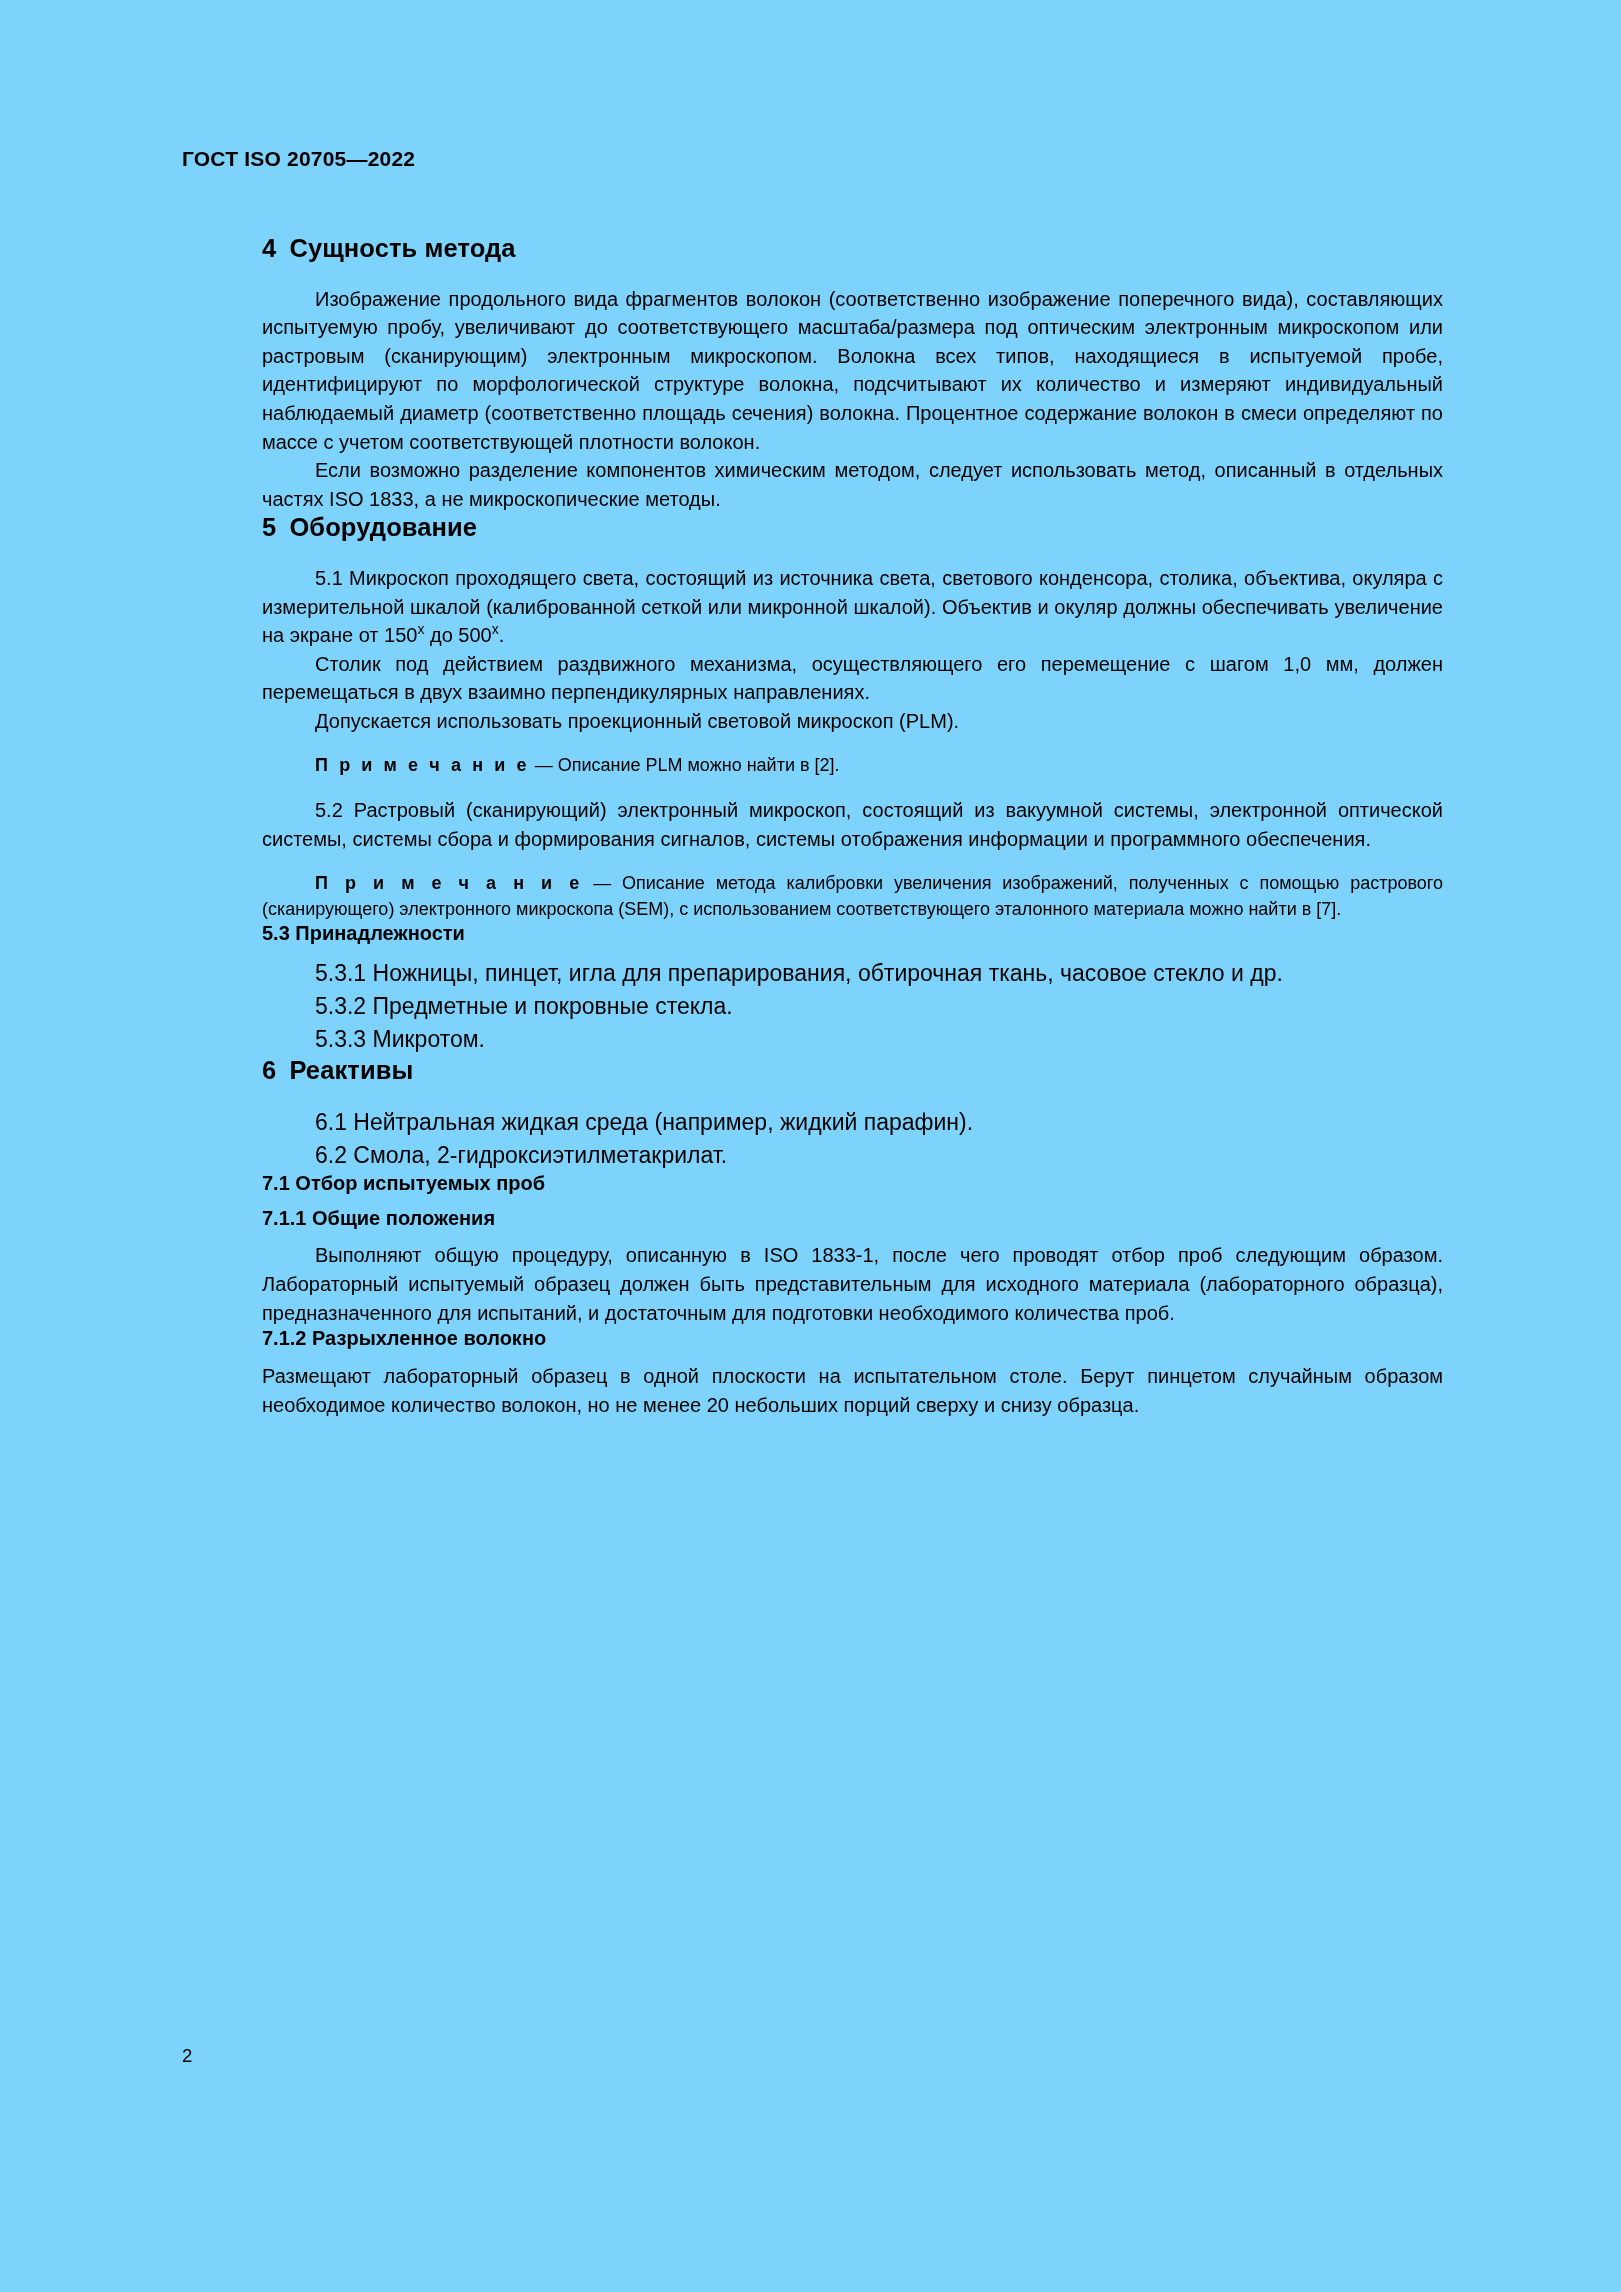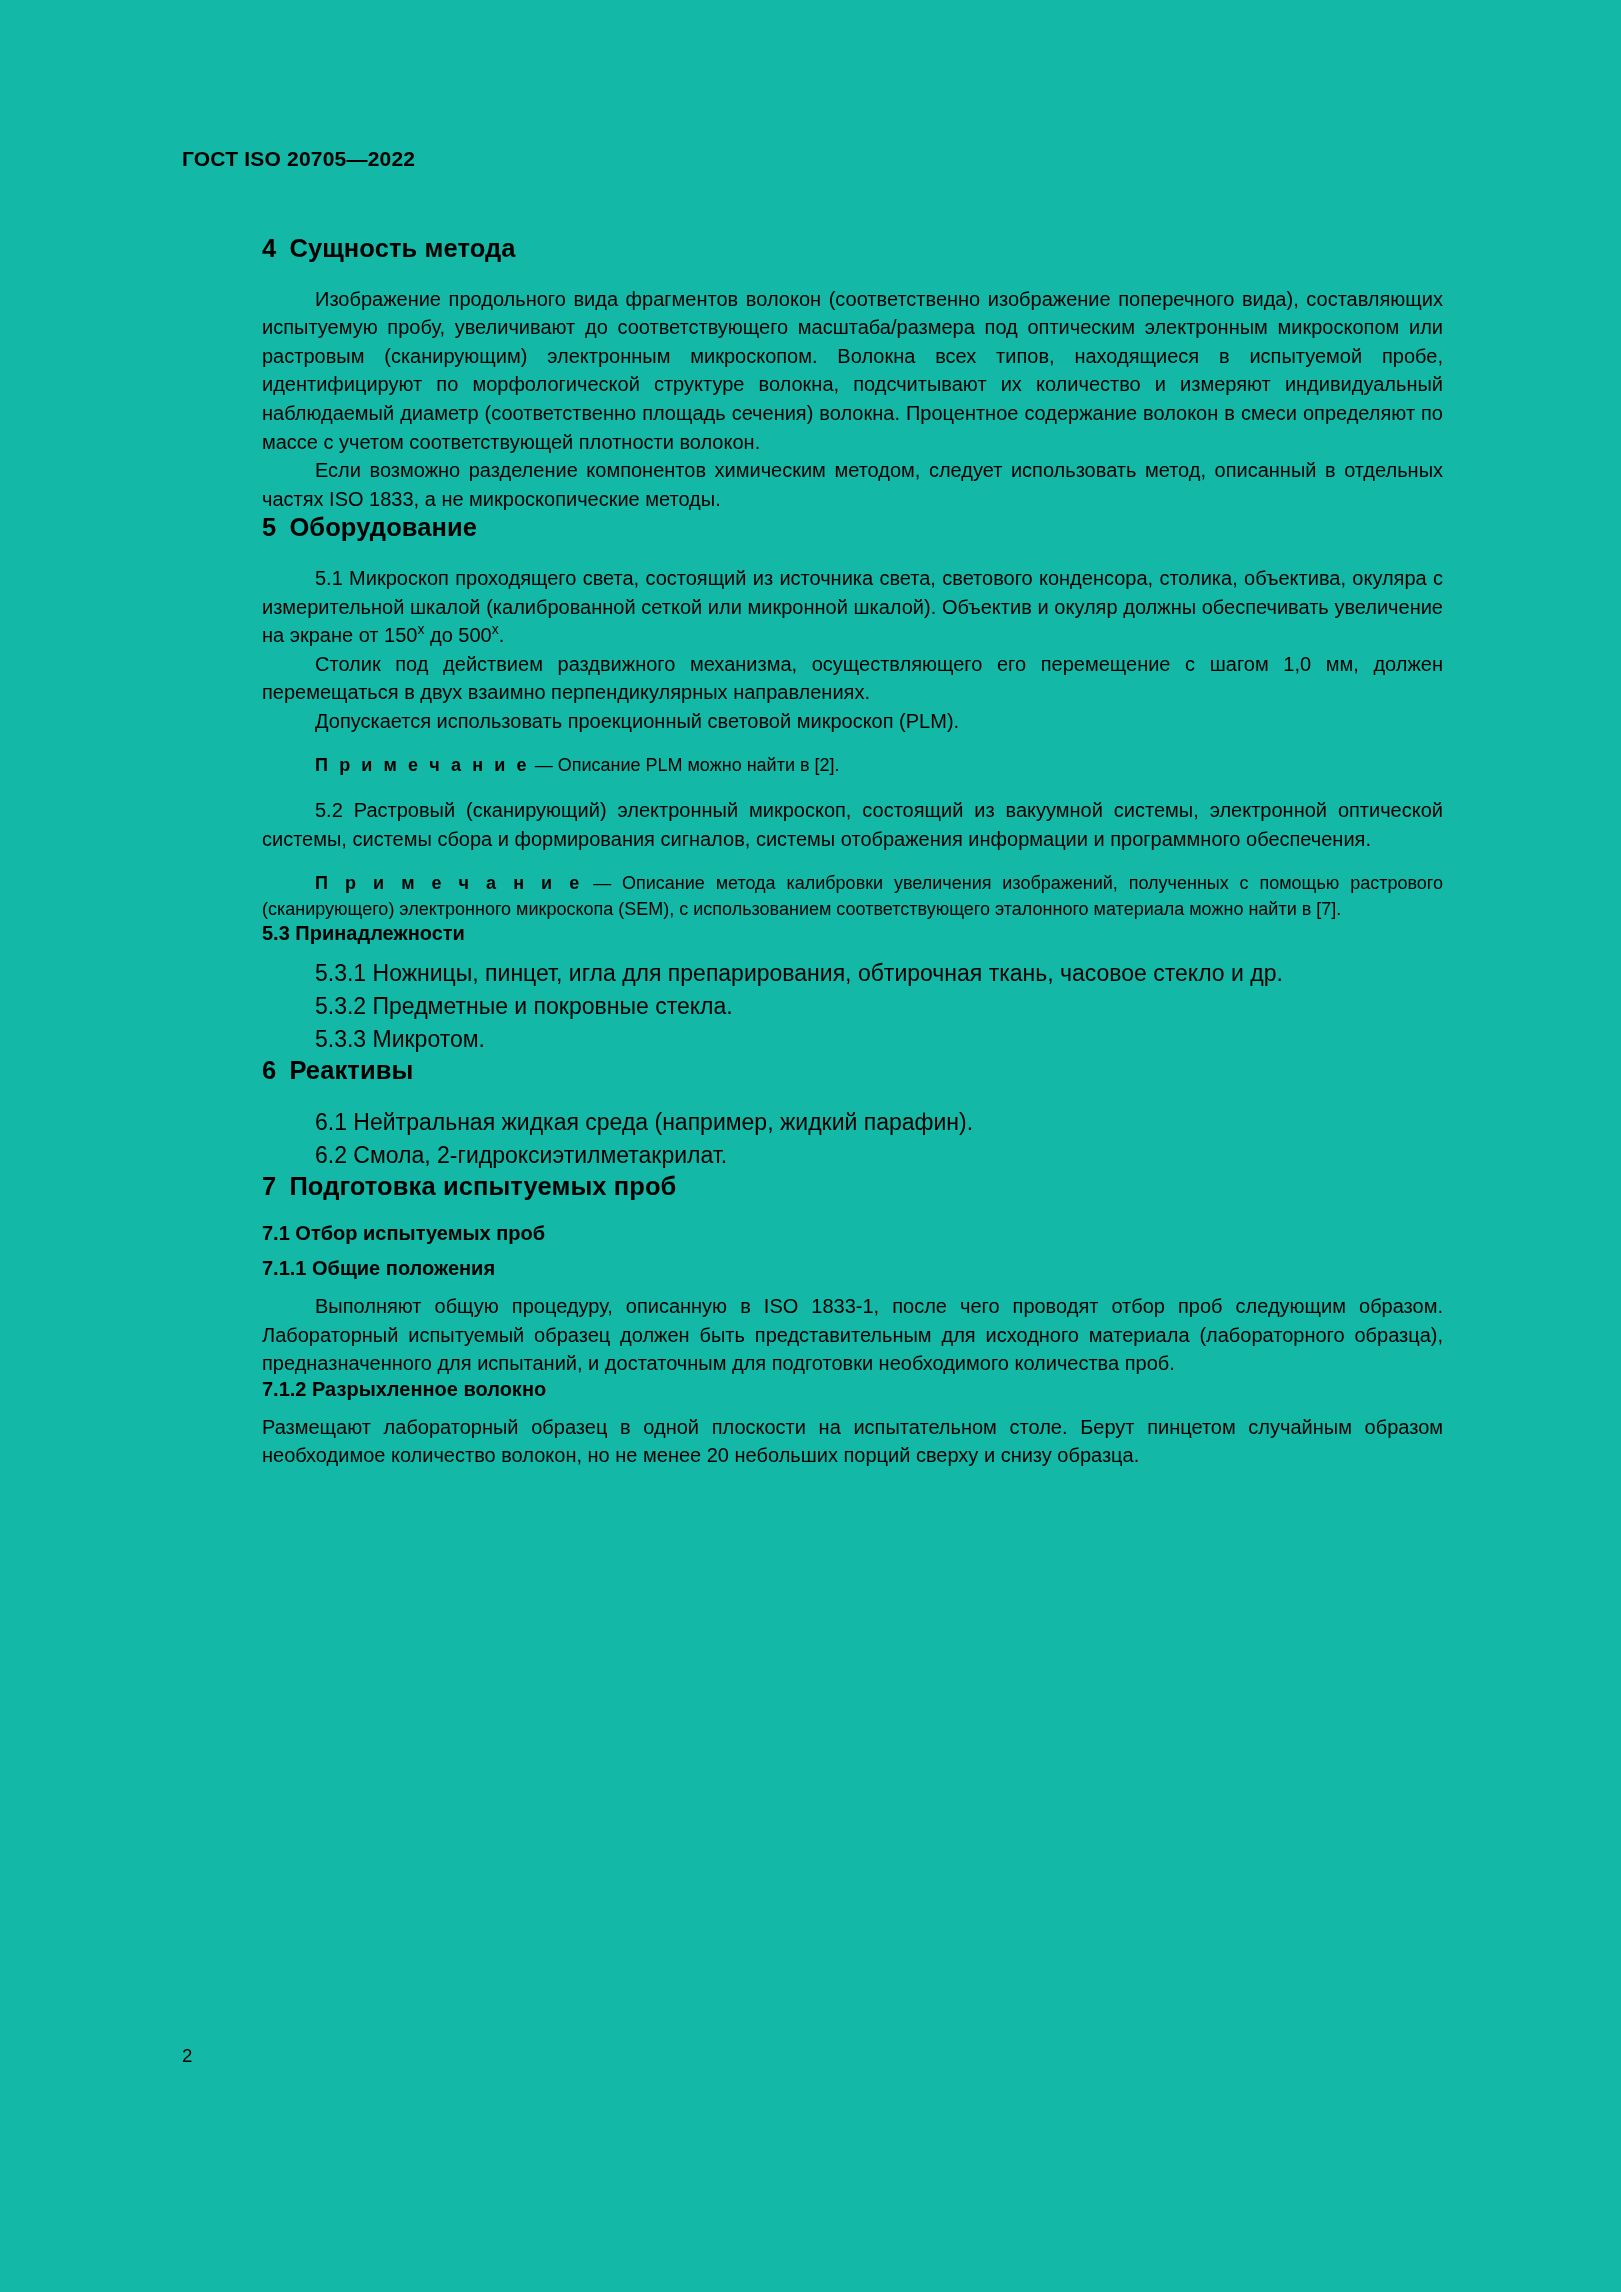--- a/index.html
+++ b/index.html
@@ -9,21 +9,21 @@
   }
   body {
     font-family: "Liberation Sans", sans-serif;
     color: #000000;
   }
   .page {
     position: relative;
     width: 1621px;
     height: 2293px;
     margin: 0 auto;
-    background: #14b8a6;
+    background: #7dd3fc;
     box-sizing: border-box;
     padding: 0;
     overflow: hidden;
   }
   .content {
     position: absolute;
     left: 182px;
     top: 147px;
     width: 1259px;
   }
@@ -123,23 +123,20 @@
       <p class="list-line">5.3.1  Ножницы, пинцет, игла для препарирования, обтирочная ткань, часовое стекло и др.</p>
       <p class="list-line">5.3.2  Предметные и покровные стекла.</p>
       <p class="list-line">5.3.3  Микротом.</p>
 
       <h2 class="section sec-gap">
         <span class="num">6</span><span>Реактивы</span>
       </h2>
       <p class="list-line">6.1  Нейтральная жидкая среда (например, жидкий парафин).</p>
       <p class="list-line">6.2  Смола, 2-гидроксиэтилметакрилат.</p>
 
-      <h2 class="section sec-gap">
-        <span class="num">7</span><span>Подготовка испытуемых проб</span>
-      </h2>
       <h3 class="subsection">7.1  Отбор испытуемых проб</h3>
       <h3 class="subsection gap-m">7.1.1  Общие положения</h3>
       <p class="indent">Выполняют общую процедуру, описанную в ISO 1833-1, после чего проводят отбор проб следующим образом. Лабораторный испытуемый образец должен быть представительным для исходного материала (лабораторного образца), предназначенного для испытаний, и достаточным для подготовки необходимого количества проб.</p>
       <h3 class="subsection">7.1.2  Разрыхленное волокно</h3>
       <p>Размещают лабораторный образец в одной плоскости на испытательном столе. Берут пинцетом случайным образом необходимое количество волокон, но не менее 20 небольших порций сверху и снизу образца.</p>
 
     </div>
   </div>
 
   <div class="page-number">2</div>

